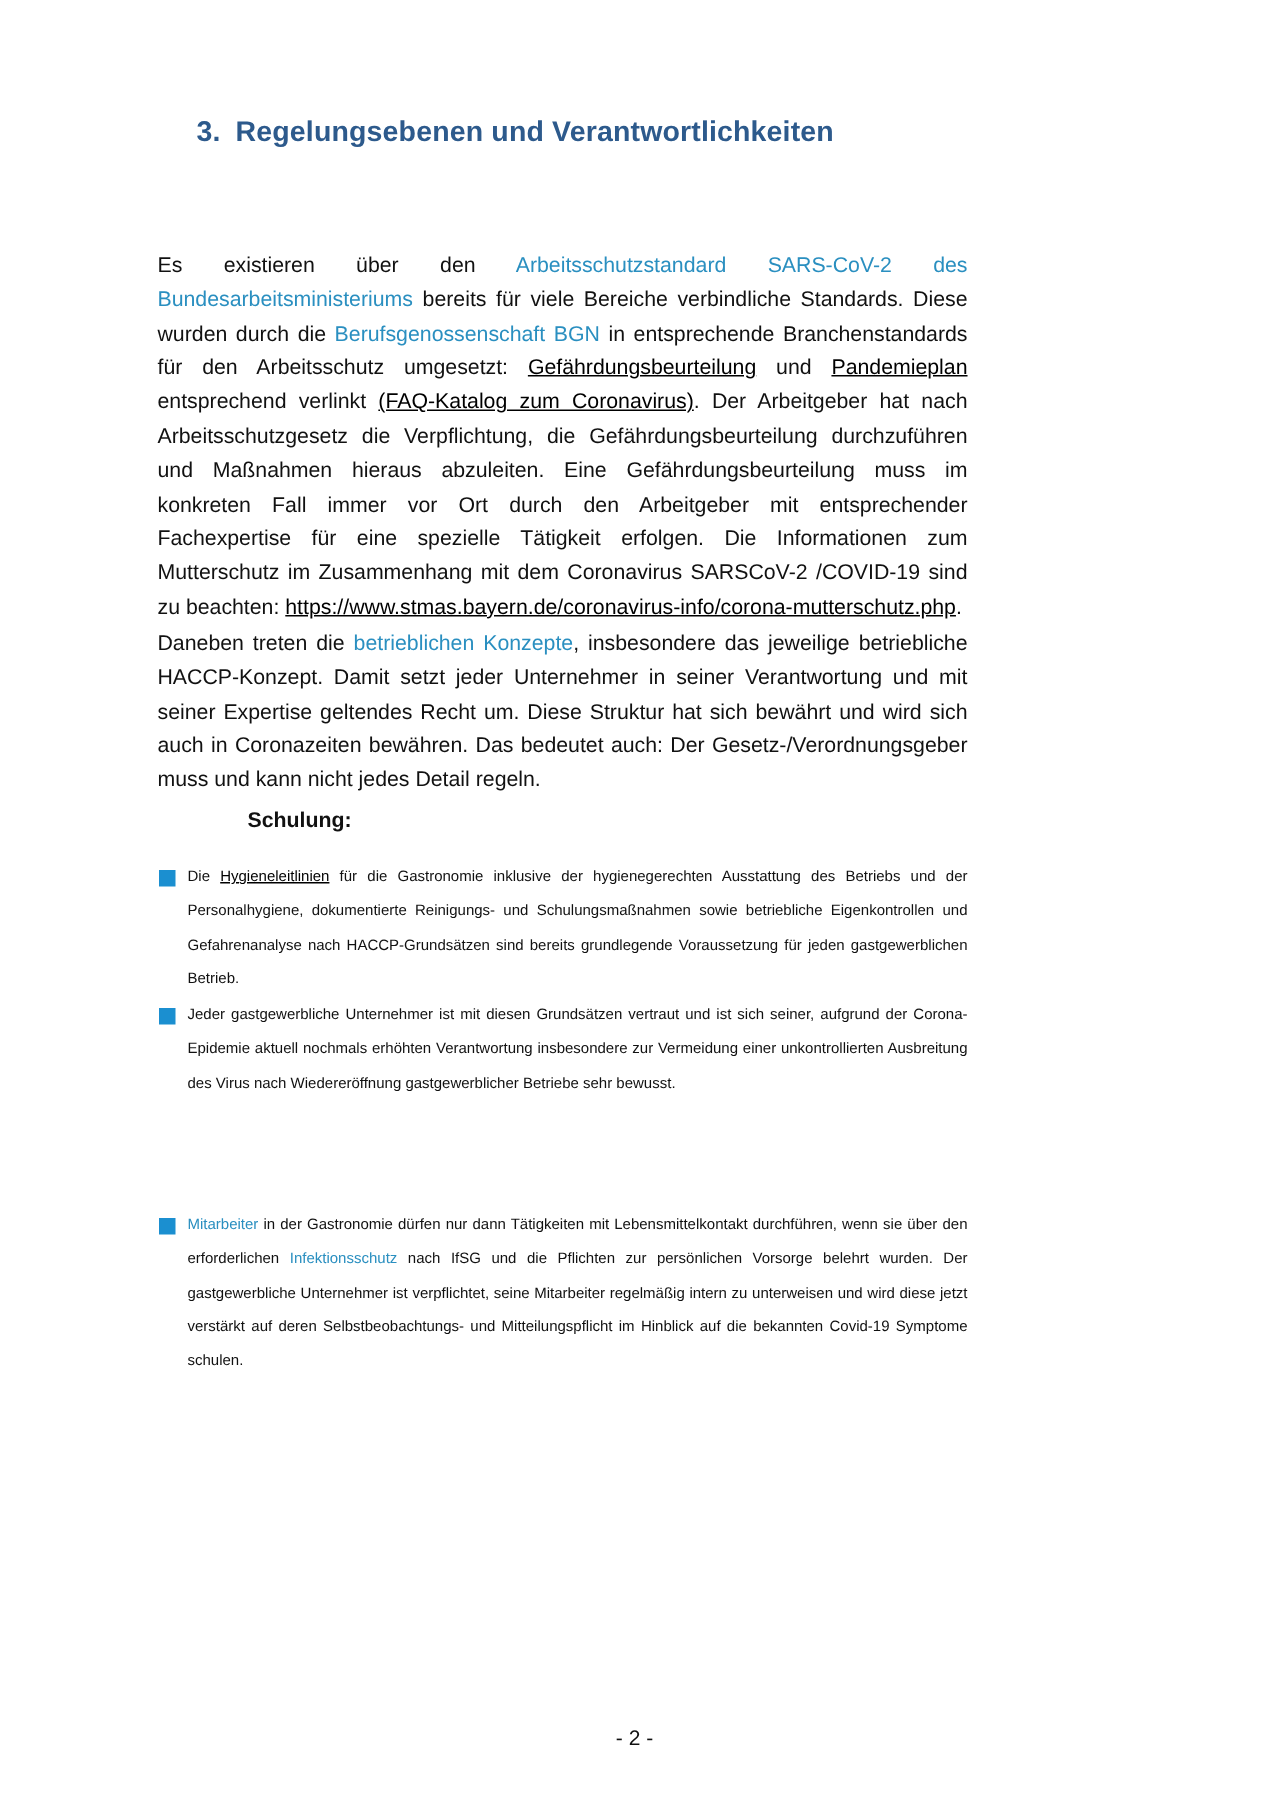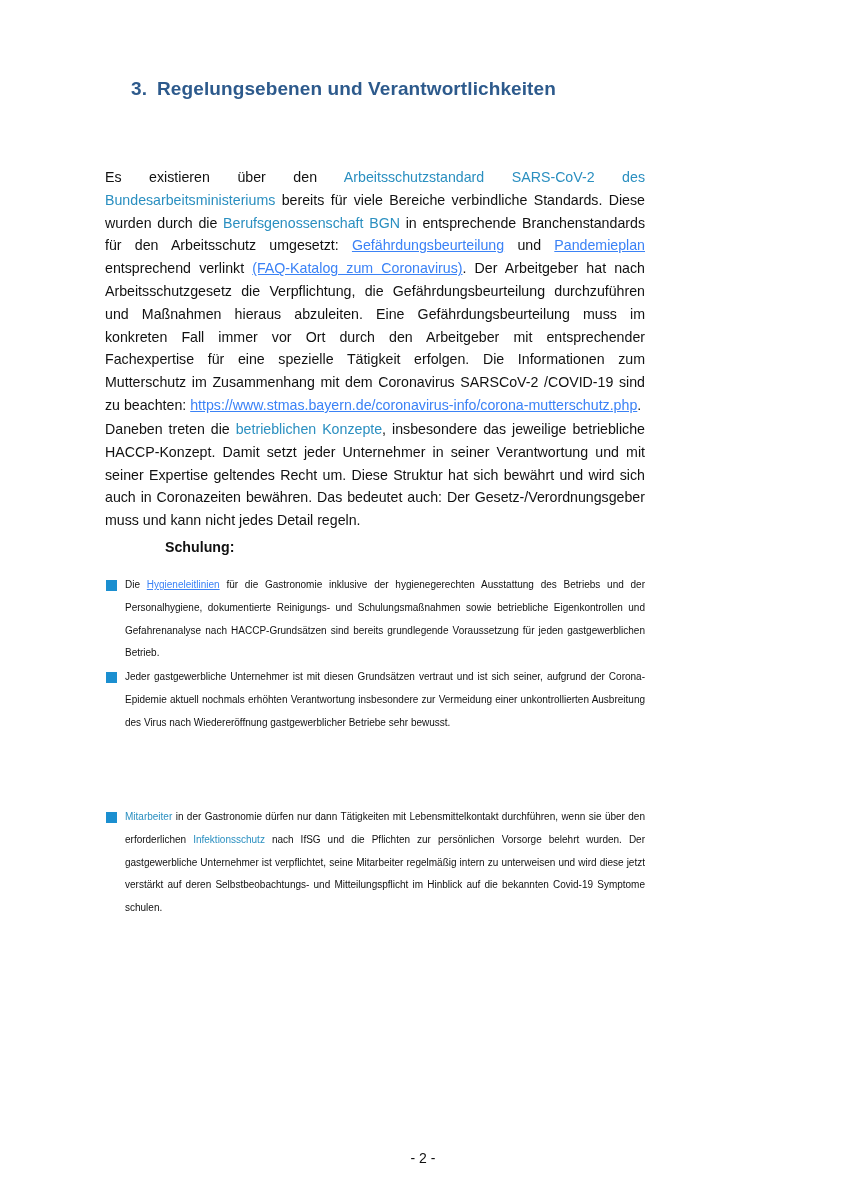--- a/index.html
+++ b/index.html
@@ -5,21 +5,21 @@
   html, body { margin: 0; padding: 0; background: #ffffff; }
   body { width: 846px; height: 1197px; position: relative; overflow: hidden;
          font-family: "Liberation Sans", sans-serif; color: #111; }
   .page { position: absolute; left: 0; top: 0; width: 846px; height: 1197px; }
   h2.title { position: absolute; left: 131px; top: 78px; margin: 0;
              font-size: 19px; font-weight: bold; color: #2d5a8c; letter-spacing: 0.1px; }
   h2.title .num { margin-right: 10px; }
   .para { position: absolute; left: 105px; width: 540px; margin: 0;
           font-size: 14.2px; line-height: 22.8px; text-align: justify; }
   .hl { color: #2a8fc0; }
-  a.link { color: #3b82f6; text-decoration: underline; }
+  a.link { color: #000000; text-decoration: underline; }
   .konkret { position: absolute; left: 165px; top: 539px; font-weight: bold; font-size: 14.2px; margin: 0; }
   .bullet { position: absolute; left: 105px; width: 540px; }
   .bullet .sq { position: absolute; left: 1px; top: 6px; width: 11px; height: 11px; background: #1b8fd0; }
   .bullet .txt { margin: 0 0 0 20px; font-size: 10px; line-height: 22.8px; text-align: justify; }
   .pagenum { position: absolute; left: 0; width: 846px; top: 1150px; text-align: center; font-size: 14px; }
 </style>
 </head>
 <body>
 
 <div class="page">

